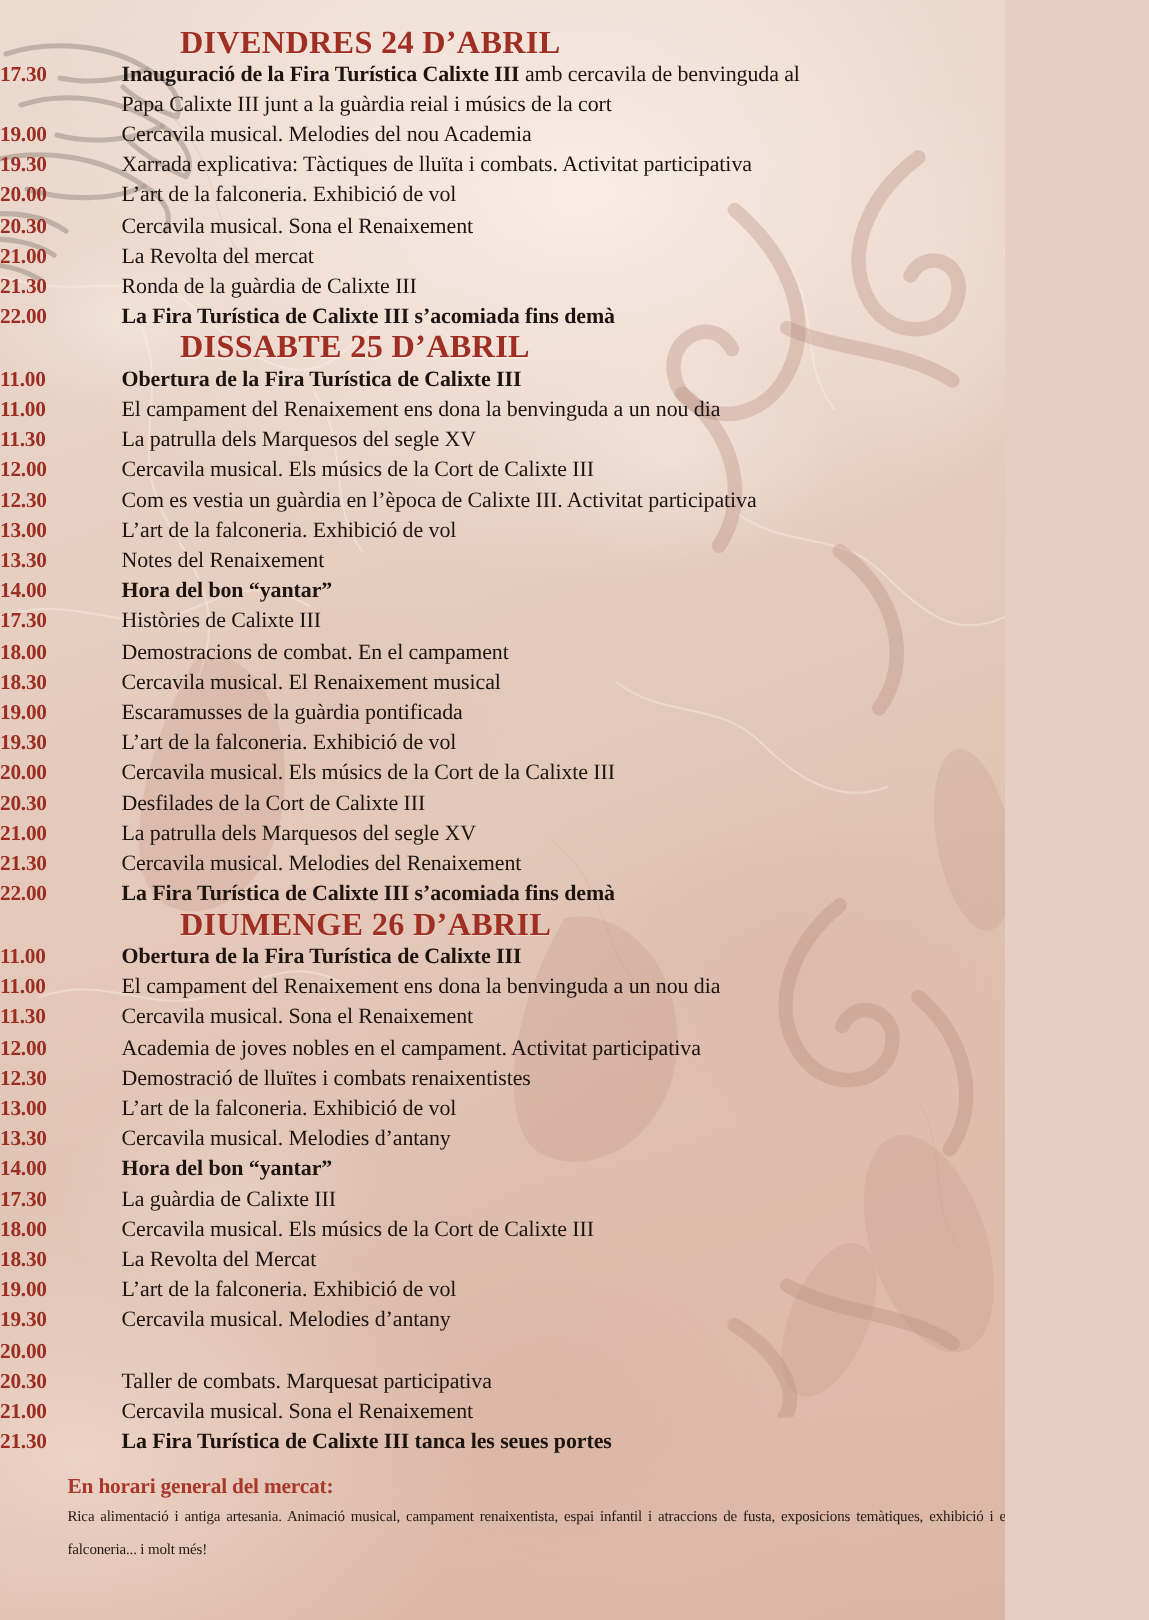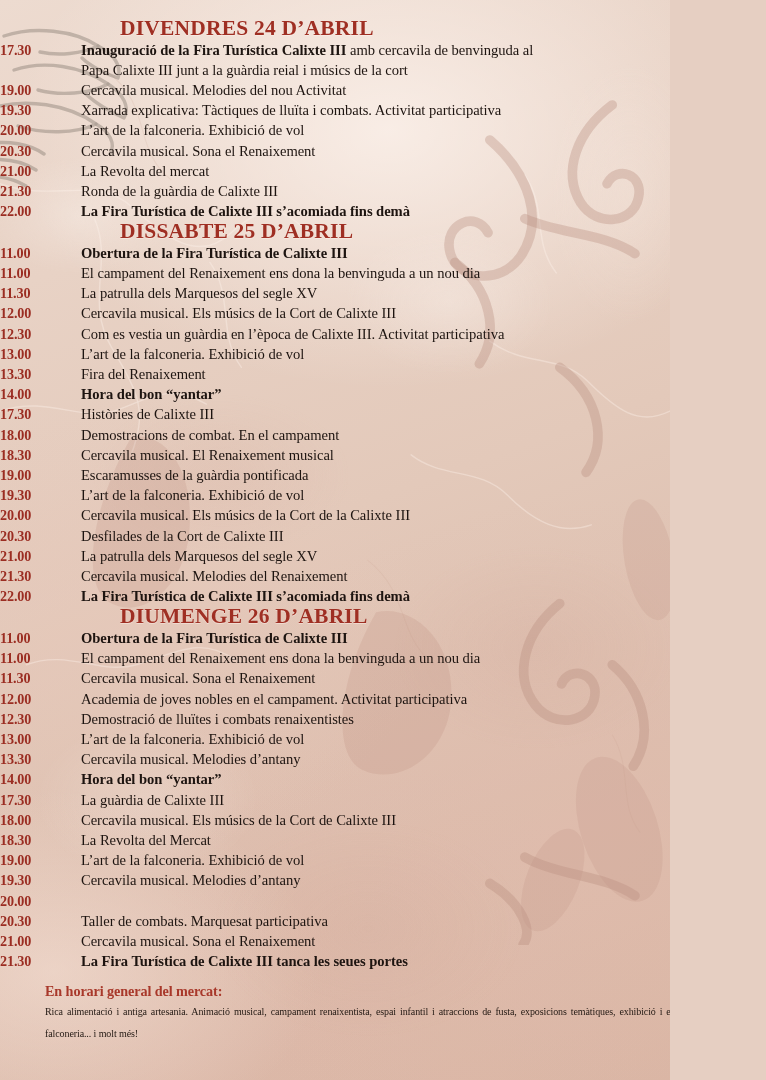--- a/index.html
+++ b/index.html
@@ -213,21 +213,21 @@
             <li class="event-row">
               <span class="event-time">17.30</span>
               <span class="event-desc"><strong>Inauguració de la Fira Turística Calixte III</strong> amb cercavila de benvinguda al</span>
             </li>
             <li class="event-row cont">
               <span class="event-time"></span>
               <span class="event-desc">Papa Calixte III junt a la guàrdia reial i músics de la cort</span>
             </li>
             <li class="event-row">
               <span class="event-time">19.00</span>
-              <span class="event-desc">Cercavila musical. Melodies del nou Activitat</span>
+              <span class="event-desc">Cercavila musical. Melodies del nou Academia</span>
             </li>
             <li class="event-row">
               <span class="event-time">19.30</span>
               <span class="event-desc">Xarrada explicativa: Tàctiques de lluïta i combats. Activitat participativa</span>
             </li>
             <li class="event-row">
               <span class="event-time">20.00</span>
               <span class="event-desc">L’art de la falconeria. Exhibició de vol</span>
             </li>
             <li class="event-row">
@@ -270,21 +270,21 @@
             <li class="event-row">
               <span class="event-time">12.30</span>
               <span class="event-desc">Com es vestia un guàrdia en l’època de Calixte III. Activitat participativa</span>
             </li>
             <li class="event-row">
               <span class="event-time">13.00</span>
               <span class="event-desc">L’art de la falconeria. Exhibició de vol</span>
             </li>
             <li class="event-row">
               <span class="event-time">13.30</span>
-              <span class="event-desc">Fira del Renaixement</span>
+              <span class="event-desc">Notes del Renaixement</span>
             </li>
             <li class="event-row bold">
               <span class="event-time">14.00</span>
               <span class="event-desc">Hora del bon “yantar”</span>
             </li>
             <li class="event-row">
               <span class="event-time">17.30</span>
               <span class="event-desc">Històries de Calixte III</span>
             </li>
             <li class="event-row">

